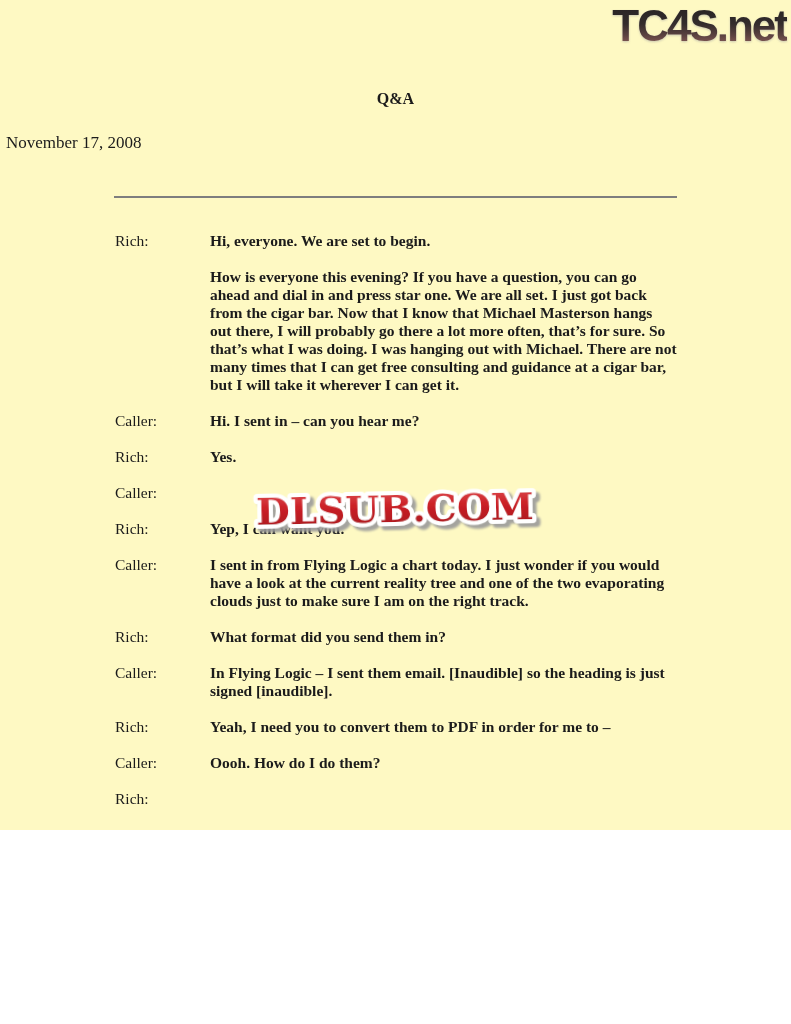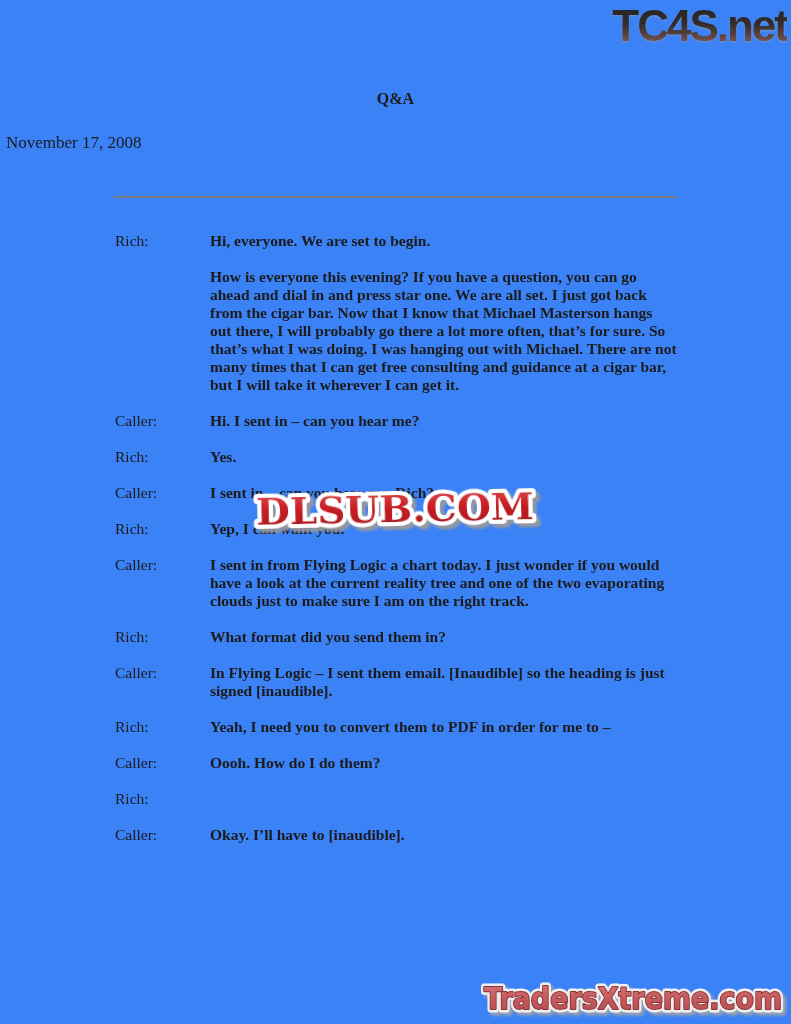--- a/index.html
+++ b/index.html
@@ -1,19 +1,19 @@
 <!DOCTYPE html>
 <html><head>
 <meta charset="utf-8">
 <style>
   html,body{margin:0;padding:0;background:#ffffff;}
   .page{
     position:relative;
-    width:791px;height:1024px;
-    background:#3b82f6;
+    width:791px;height:830px;
+    background:#fef9c3;
     overflow:hidden;
     font-family:"Liberation Serif", serif;
     color:#1b1b1b;
   }
   
   .tc4s-logo{
     position:absolute; top:4px; right:4px;
     font-family:"Liberation Sans", sans-serif;
     font-weight:bold; font-size:44px; line-height:1;
     letter-spacing:-2px;
@@ -86,23 +86,20 @@
 
     <div class="entry">
       <span class="speaker">Rich:</span>
       <div class="dialogue">
         <p>Yes.</p>
       </div>
     </div>
 
     <div class="entry">
       <span class="speaker">Caller:</span>
-      <div class="dialogue">
-        <p>I sent in – can you hear me, Rich?</p>
-      </div>
     </div>
 
     <div class="entry">
       <span class="speaker">Rich:</span>
       <div class="dialogue">
         <p>Yep, I can want you.</p>
       </div>
     </div>
 
     <div class="entry">

